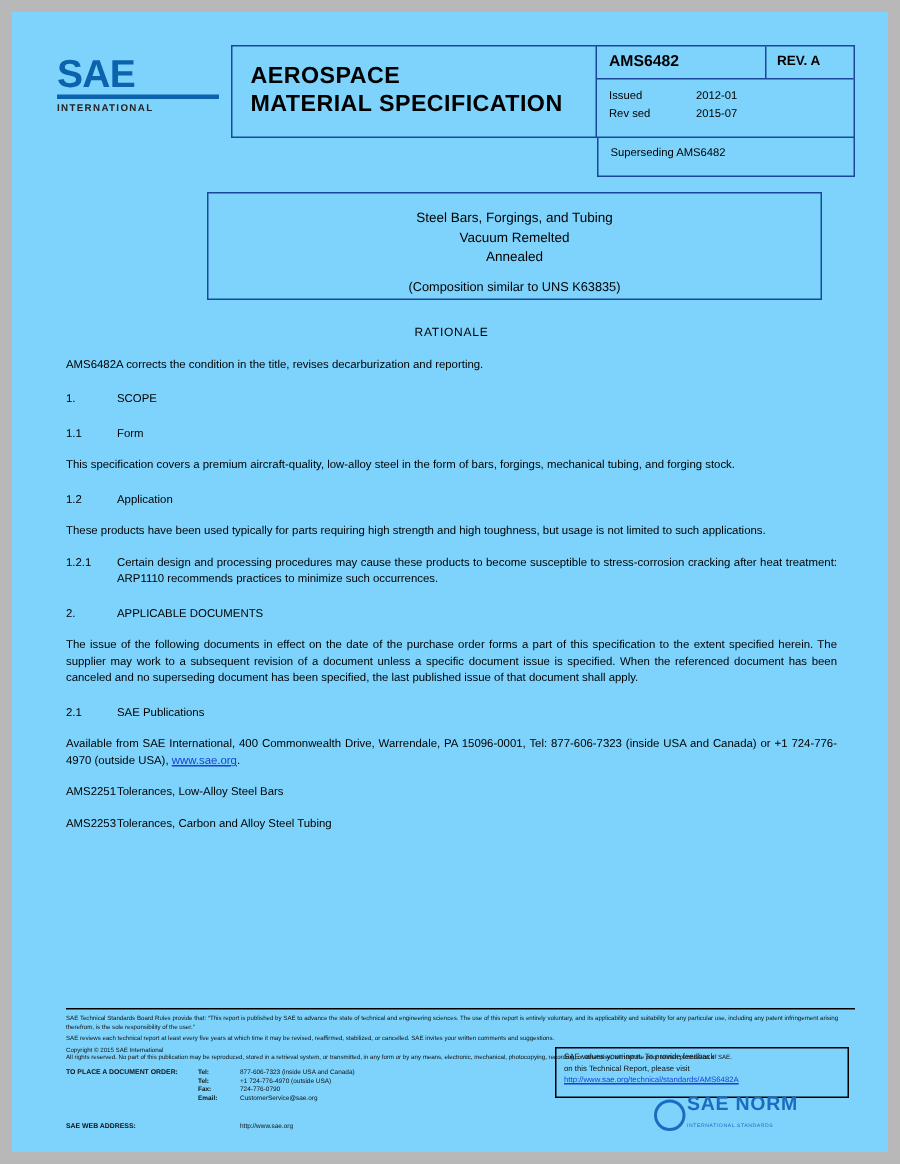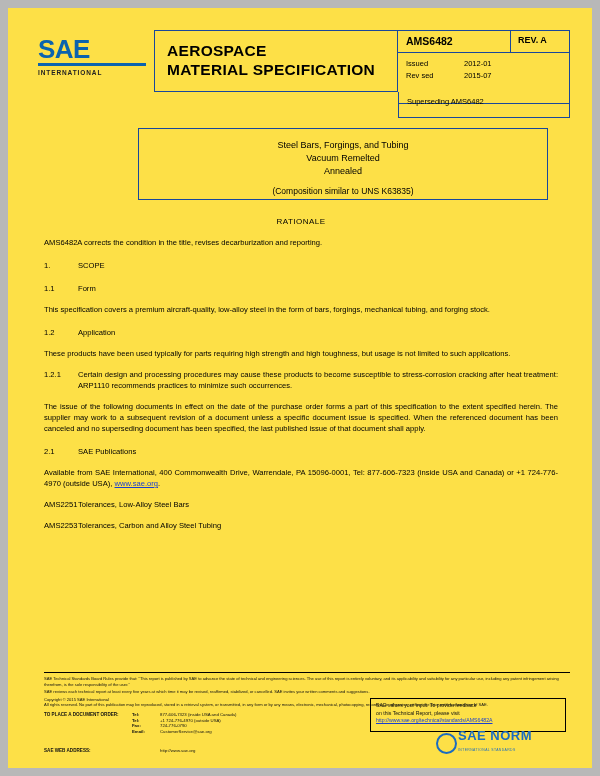--- a/index.html
+++ b/index.html
@@ -5,21 +5,21 @@
   html,body{margin:0;padding:0;}
   body{
     width:600px;height:776px;
     background:#b8b8b8;
     font-family:"Liberation Sans", sans-serif;
     overflow:hidden;
   }
   .page{
     position:absolute;left:8px;top:8px;
     width:584px;height:760px;
-    background:#fde047;
+    background:#7dd3fc;
     box-sizing:border-box;
     padding:0;
   }
   
   .hdr{
     position:relative;
     margin:22px 22px 0 22px;
     height:92px;
   }
   .logo{
@@ -38,21 +38,21 @@
   .titlebox{
     position:absolute;left:124px;top:0;width:244px;height:62px;
     border:1px solid #19489b;
     box-sizing:border-box;
     padding:10px 0 0 12px;
   }
   .titlebox .t1,.titlebox .t2{
     font-size:15.5px;font-weight:bold;color:#000;letter-spacing:0.3px;line-height:19px;
   }
   .specbox{
-    position:absolute;left:368px;top:0;width:172px;height:74px;
+    position:absolute;left:368px;top:0;width:172px;height:62px;
     border:1px solid #19489b;border-left:none;box-sizing:border-box;
   }
   .spec-top{
     height:21px;border-bottom:1px solid #19489b;position:relative;
   }
   .spec-no{
     position:absolute;left:8px;top:4px;font-size:10.5px;font-weight:bold;
   }
   .spec-rev{
     position:absolute;left:120px;top:4px;font-size:9px;font-weight:bold;
@@ -189,20 +189,23 @@
     <div class="sec sub">
       <span class="num">1.2</span><span>Application</span>
     </div>
     <p class="para">These products have been used typically for parts requiring high strength and high toughness, but usage is not limited to such applications.</p>
 
     <div class="hang">
       <span class="n">1.2.1</span>
       <span>Certain design and processing procedures may cause these products to become susceptible to stress-corrosion cracking after heat treatment: ARP1110 recommends practices to minimize such occurrences.</span>
     </div>
 
+    <div class="sec">
+      <span class="num">2.</span><span>APPLICABLE DOCUMENTS</span>
+    </div>
     <p class="para">The issue of the following documents in effect on the date of the purchase order forms a part of this specification to the extent specified herein. The supplier may work to a subsequent revision of a document unless a specific document issue is specified. When the referenced document has been canceled and no superseding document has been specified, the last published issue of that document shall apply.</p>
 
     <div class="sec sub">
       <span class="num">2.1</span><span>SAE Publications</span>
     </div>
     <p class="para"><span>Available from SAE International, 400 Commonwealth Drive, Warrendale, PA 15096-0001, Tel: 877-606-7323 (inside USA and Canada) or +1 724-776-4970 (outside USA), </span><a href="#">www.sae.org</a><span>.</span></p>
 
     <div class="hang">
       <span class="n">AMS2251</span>
       <span>Tolerances, Low-Alloy Steel Bars</span>

